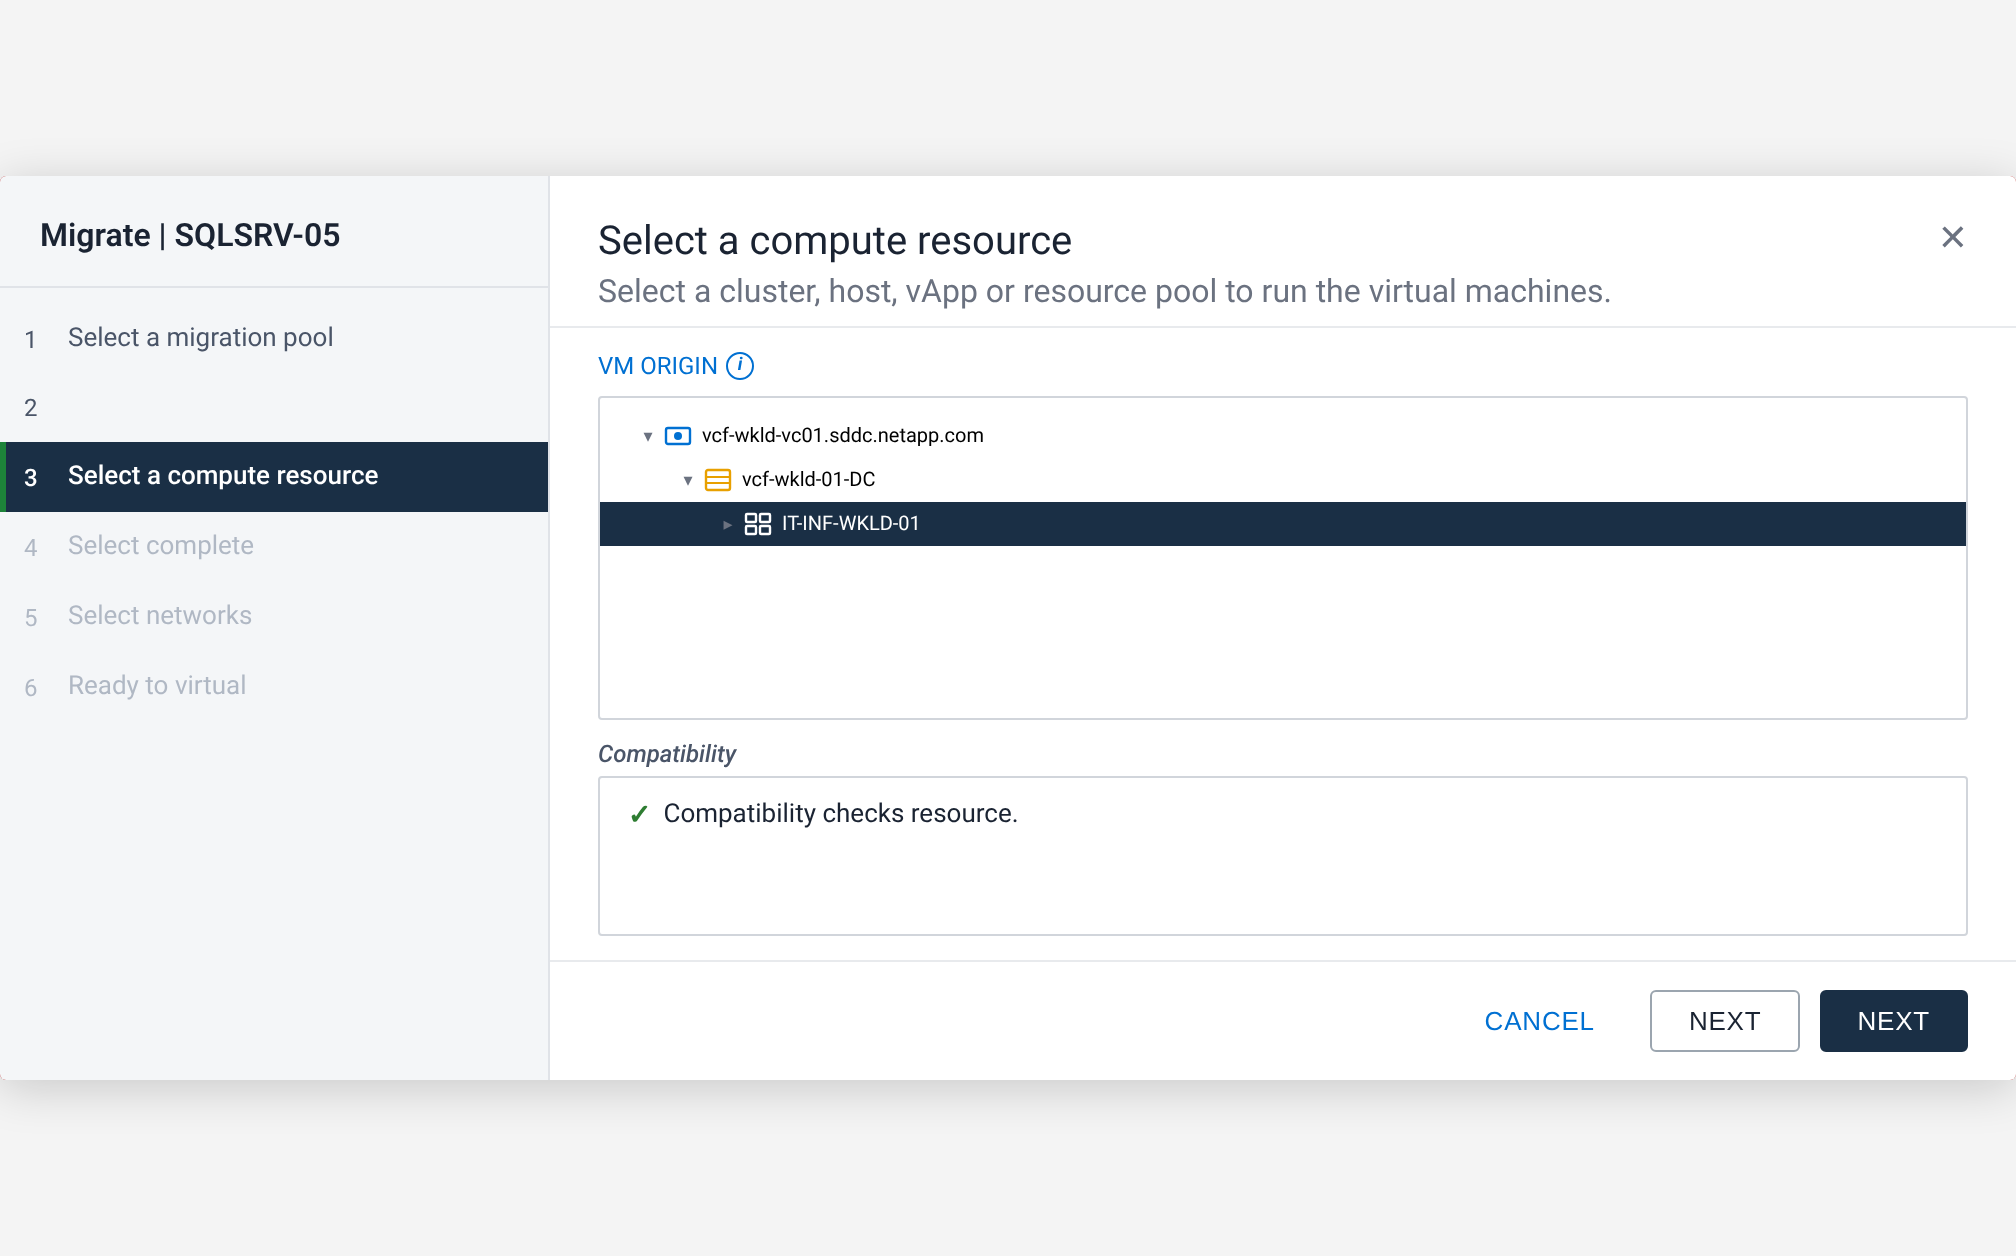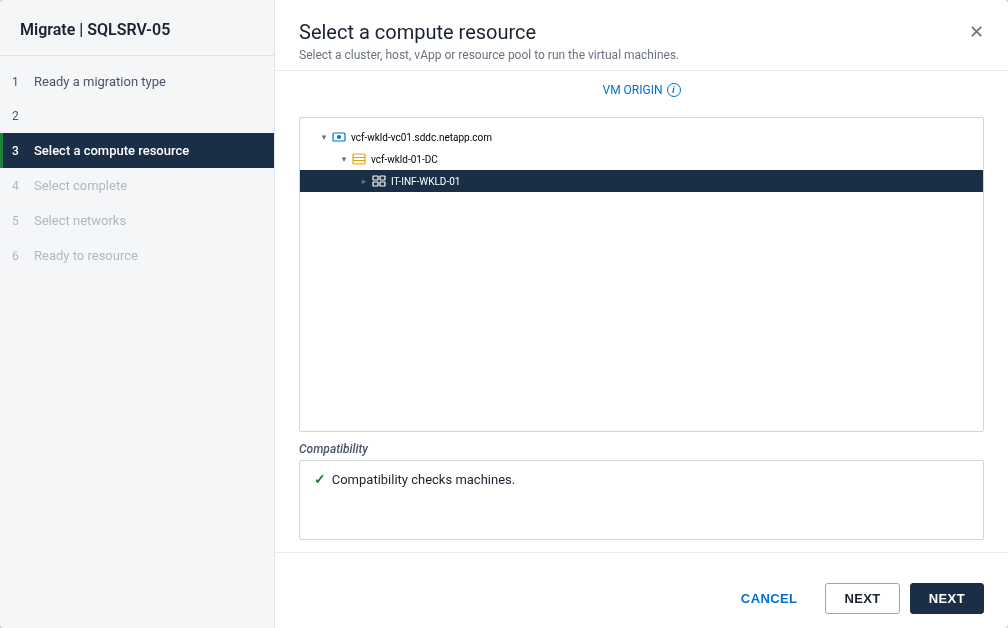--- a/index.html
+++ b/index.html
@@ -7,21 +7,21 @@
       font-family: -apple-system, BlinkMacSystemFont, 'Segoe UI', Roboto, Arial, sans-serif;
       font-size: 13px;
       background: #f4f4f4;
       display: flex;
       align-items: center;
       justify-content: center;
       min-height: 100vh;
     }
     .dialog {
       width: 1008px;
-      height: 628px;
+      height: 452px;
       background: #b91c1c;
       display: flex;
       box-shadow: 0 4px 24px rgba(0,0,0,0.18);
       border-radius: 3px;
       overflow: hidden;
     }
     
     .sidebar {
       width: 275px;
       background: #f4f6f8;
@@ -95,35 +95,35 @@
       justify-content: space-between;
     }
     .close-btn {
       cursor: pointer;
       color: #6b7280;
       font-size: 18px;
       font-weight: 300;
       line-height: 1;
     }
     .main-subtitle {
-      font-size: 12px;
+      font-size: 16px;
       color: #6b7280;
       margin-top: 4px;
     }
     .main-body {
       flex: 1;
       padding: 12px 24px;
       display: flex;
       flex-direction: column;
       overflow: hidden;
     }
     .vm-origin-bar {
       display: flex;
-      justify-content: center;
-      margin-bottom: 20px;
+      justify-content: flex-start;
+      margin-bottom: 8px;
     }
     .vm-origin-link {
       color: #0070d2;
       font-size: 12px;
       cursor: pointer;
       display: flex;
       align-items: center;
       gap: 4px;
     }
     .info-icon {
@@ -213,25 +213,24 @@
       display: flex;
       justify-content: flex-end;
       align-items: center;
       gap: 10px;
       border-top: 1px solid #e8eaed;
     }
     .btn {
       padding: 7px 18px;
       border-radius: 3px;
       font-size: 13px;
-      font-weight: 700;
+      font-weight: 400;
       cursor: pointer;
       border: none;
       letter-spacing: 0.4px;
-      margin-top: 16px;
     }
     .btn-cancel {
       background: transparent;
       color: #0070d2;
       border: none;
     }
     .btn-back {
       background: #fff;
       color: #1a2332;
       border: 1px solid #9ba5af;
@@ -245,40 +244,40 @@
 </head>
 <body>
 
 <div class="dialog">
 
   <aside class="sidebar">
     <div class="sidebar-title">Migrate | SQLSRV-05</div>
     <ul class="sidebar-steps">
     <li class="step-item completed">
           <span class="step-num">1</span>
-          <span>Ready a migration type</span>
+          <span>Select a migration pool</span>
         </li>
         <li class="step-item completed">
           <span class="step-num">2</span>
         </li>
         <li class="step-item active">
           <span class="step-num">3</span>
           <span>Select a compute resource</span>
         </li>
         <li class="step-item disabled">
           <span class="step-num">4</span>
           <span>Select complete</span>
         </li>
         <li class="step-item disabled">
           <span class="step-num">5</span>
           <span>Select networks</span>
         </li>
         <li class="step-item disabled">
           <span class="step-num">6</span>
-          <span>Ready to resource</span>
+          <span>Ready to virtual</span>
         </li>
       </ul>
   </aside>
 
   <div class="main">
     <div class="main-header">
       <div class="main-title">
         <span>Select a compute resource</span>
         <span class="close-btn">✕</span>
       </div>
@@ -331,21 +330,21 @@
             </span>
       <span class="tree-label">IT-INF-WKLD-01</span>
     </div>
         </div>
 
       <div class="compatibility-section">
         <div class="compat-label">Compatibility</div>
         <div class="compat-box">
           <div class="compat-success">
             <span class="check-icon">✓</span>
-            <span>Compatibility checks machines.</span>
+            <span>Compatibility checks resource.</span>
           </div>
         </div>
       </div>
     </div>
 
     <div class="main-footer">
       <button class="btn btn-cancel">CANCEL</button>
       <button class="btn btn-back">NEXT</button>
       <button class="btn btn-next">NEXT</button>
     </div>

